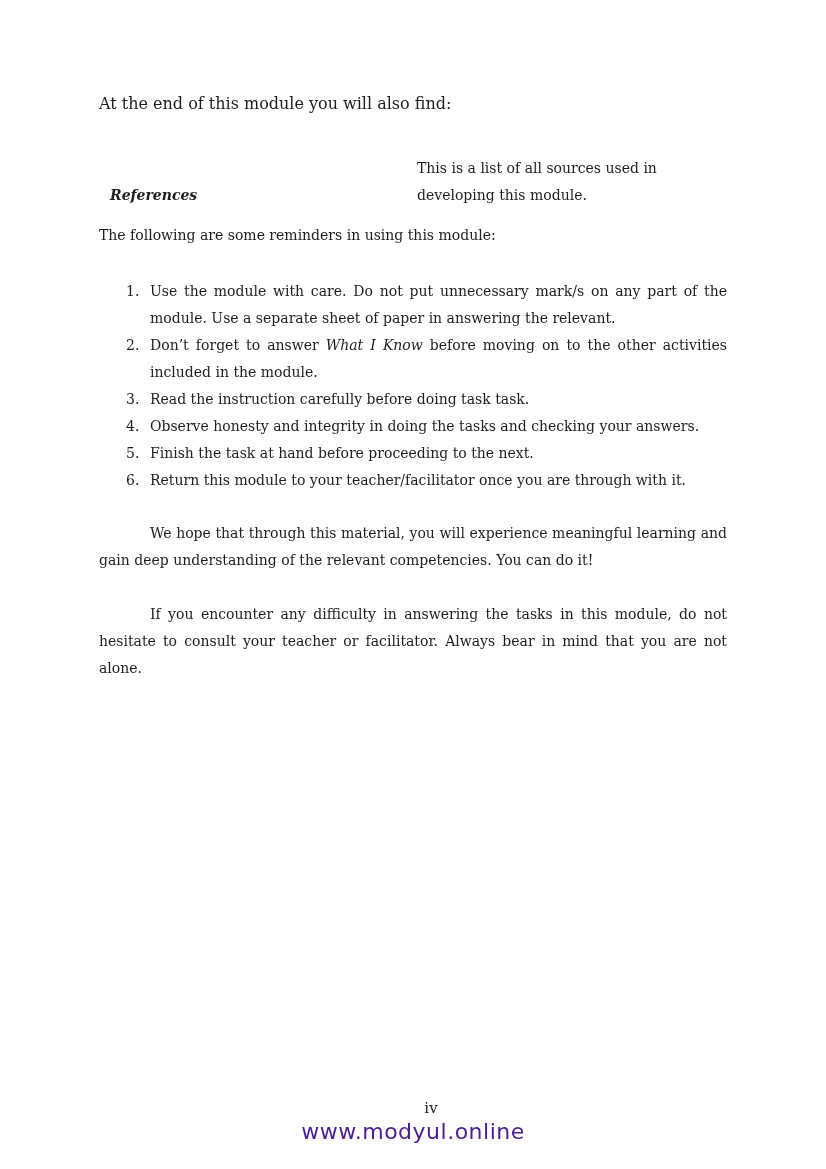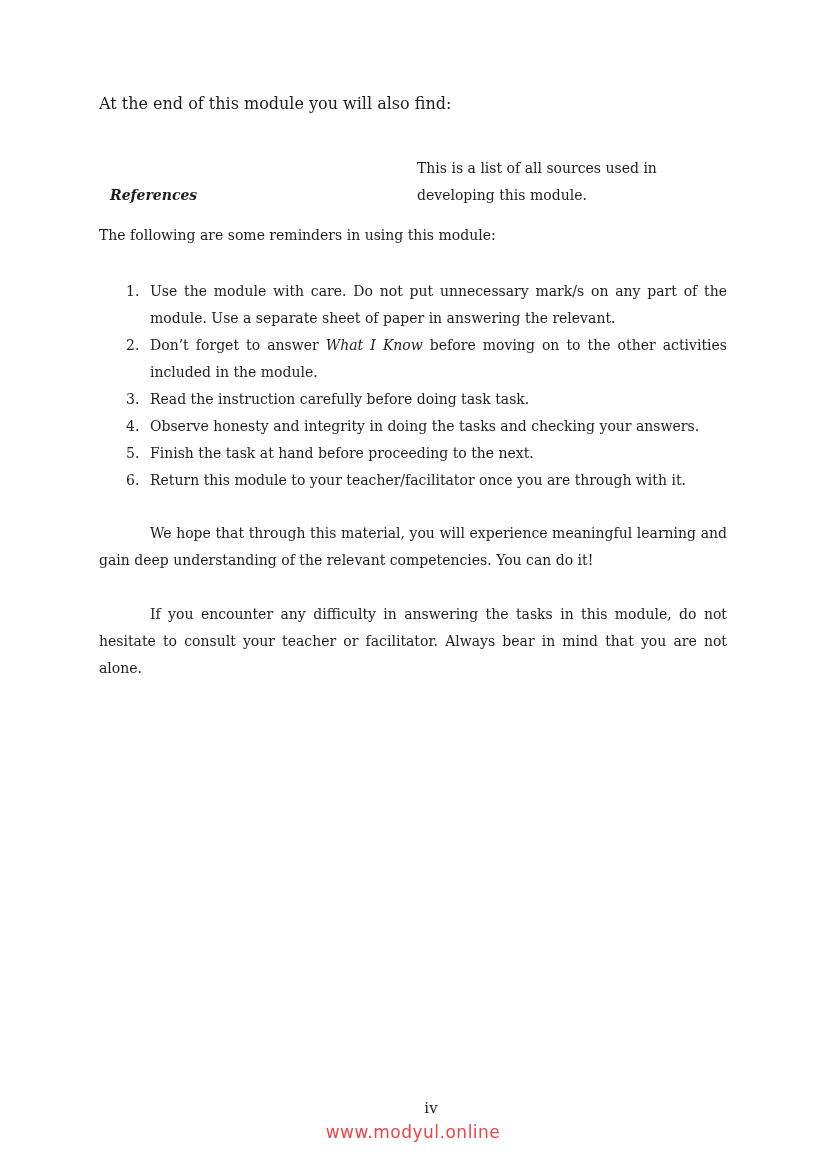--- a/index.html
+++ b/index.html
@@ -86,24 +86,24 @@
     color: #1e1e1e;
     padding-left: 36px;
   }
   .footer-watermark {
     position: absolute;
     top: 1121px;
     left: 0;
     width: 826px;
     text-align: center;
     font-family: "DejaVu Sans", "Liberation Sans", sans-serif;
-    font-size: 17px;
+    font-size: 22px;
     line-height: 22px;
     letter-spacing: 0.5px;
-    color: #ef4444;
+    color: #4c1d95;
   }
 </style>
 </head>
 <body>
 
 <div class="page">
 
   <p class="intro">At the end of this module you will also find:</p>
 
   <div class="ref-row">

